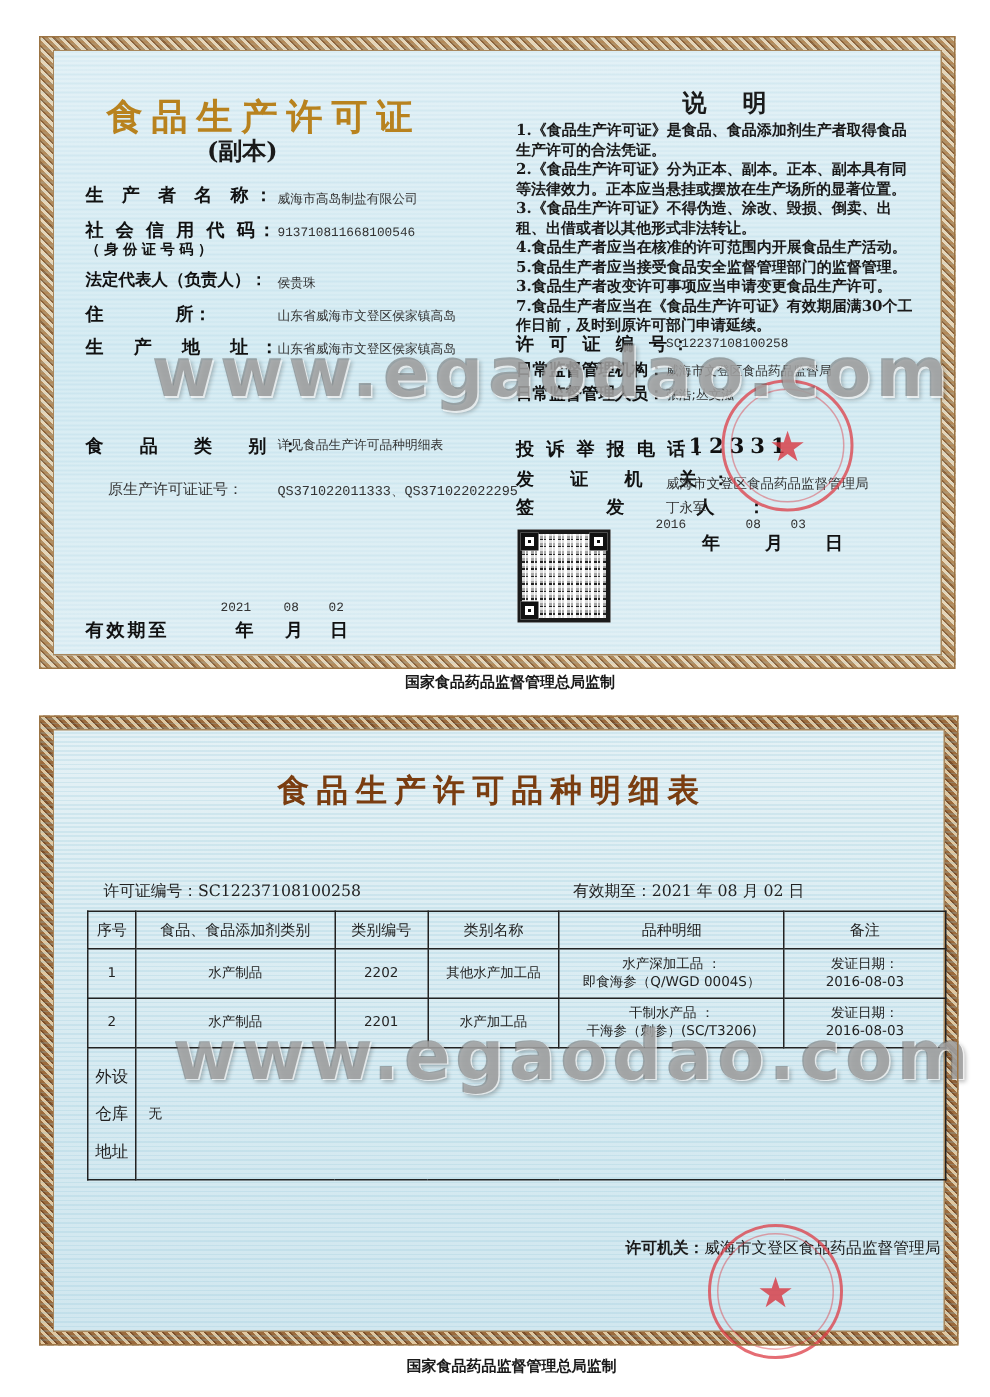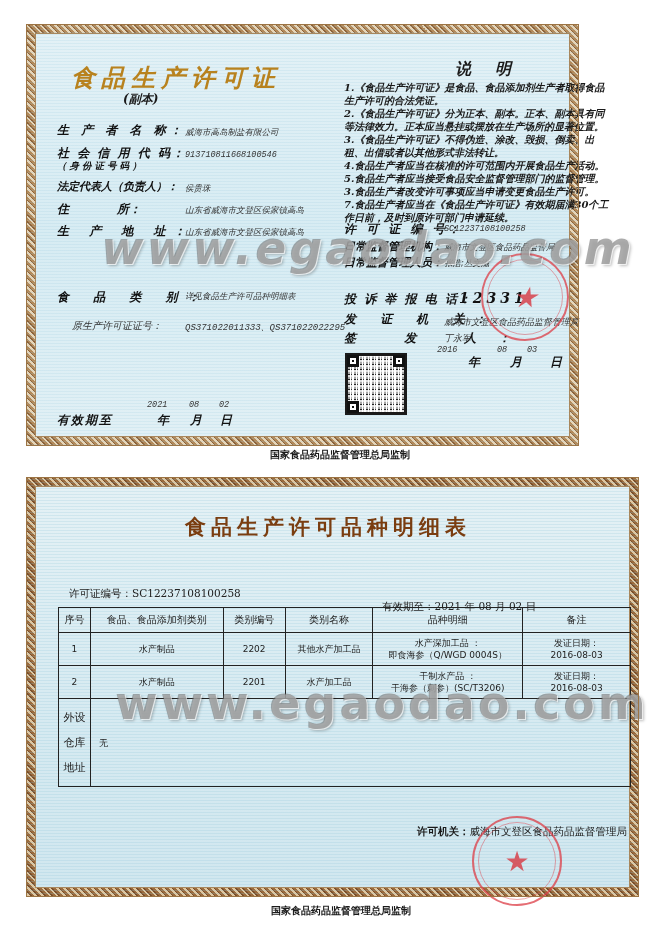--- a/index.html
+++ b/index.html
@@ -12,34 +12,34 @@
     background:
       repeating-linear-gradient(0deg, rgba(150,200,220,0.18) 0 1px, transparent 1px 3px),
       linear-gradient(180deg, #e3f1f6 0%, #d7ecf3 50%, #e1f0f5 100%) padding-box,
       repeating-linear-gradient(45deg, #b38a5a 0 2px, #e8d6b8 2px 4px, #8c6239 4px 5px) border-box;
     box-shadow: inset 0 0 0 1px #a8875d;
   }
   .cert::after {
     content: ""; position: absolute; inset: -9px;
     border: 1px solid #9b7444; pointer-events: none;
   }
-  #cert1 { left: 26px; top: 24px; width: 553px; height: 422px; font-style: italic; }
+  #cert1 { left: 26px; top: 24px; width: 611px; height: 422px; }
   #cert2 { left: 26px; top: 477px; width: 613px; height: 420px; }
   #cert2.cert {
     background:
       repeating-linear-gradient(0deg, rgba(140,195,215,0.22) 0 1px, transparent 1px 3px),
       linear-gradient(180deg, #e4f1f5 0%, #d6eaf1 60%, #d1e7ef 100%) padding-box,
       repeating-linear-gradient(45deg, #9b6b3d 0 2px, #e0c7a0 2px 4px, #7a4e2a 4px 5px) border-box;
   }
 
   .abs { position: absolute; white-space: nowrap; }
 
   
   .c1-title { left: 36px; top: 29px; font-size: 24px; font-weight: bold; color: #b8821e; letter-spacing: 6px; font-family: "DejaVu Serif", serif; }
-  .c1-sub { left: 88px; top: 58px; font-size: 12px; font-weight: bold; }
+  .c1-sub { left: 103px; top: 58px; font-size: 16px; font-weight: bold; }
   .lbl { font-size: 12px; font-weight: bold; font-family: "DejaVu Serif", serif; color: #111; }
   .val { font-size: 8.5px; color: #333; font-family: "DejaVu Sans", sans-serif; }
   .val-num { font-size: 8.5px; color: #333; font-family: "Liberation Mono", monospace; }
   .lbl-sm { font-size: 9.5px; font-weight: bold; letter-spacing: 3px; }
 
   .notes-title { left: 420px; top: 26px; font-size: 16px; font-weight: bold; letter-spacing: 24px; }
   .note { font-size: 10px; font-weight: bold; line-height: 13px; font-family: "DejaVu Serif", serif; }
 
   .seal {
     position: absolute; border: 2px solid rgba(220,60,70,0.75); border-radius: 50%;
@@ -167,21 +167,21 @@
 </div>
 
 <div class="abs footer" style="left:254px;top:448px;">国家食品药品监督管理总局监制</div>
 
 <div id="cert2" class="cert">
   <div class="abs c2-title">食品生产许可品种明细表</div>
 
   <div class="abs c2-line" style="left:34px;top:101px;">
     <span>许可证编号：</span><span>SC12237108100258</span>
   </div>
-  <div class="abs c2-line" style="left:347px;top:114px;">
+  <div class="abs c2-line" style="left:347px;top:101px;">
     <span>有效期至：</span><span>2021 年 08 月 02 日</span>
   </div>
 
   <table class="varieties">
     <colgroup>
       <col style="width:32px">
         <col style="width:133px">
         <col style="width:62px">
         <col style="width:88px">
         <col style="width:150px">

